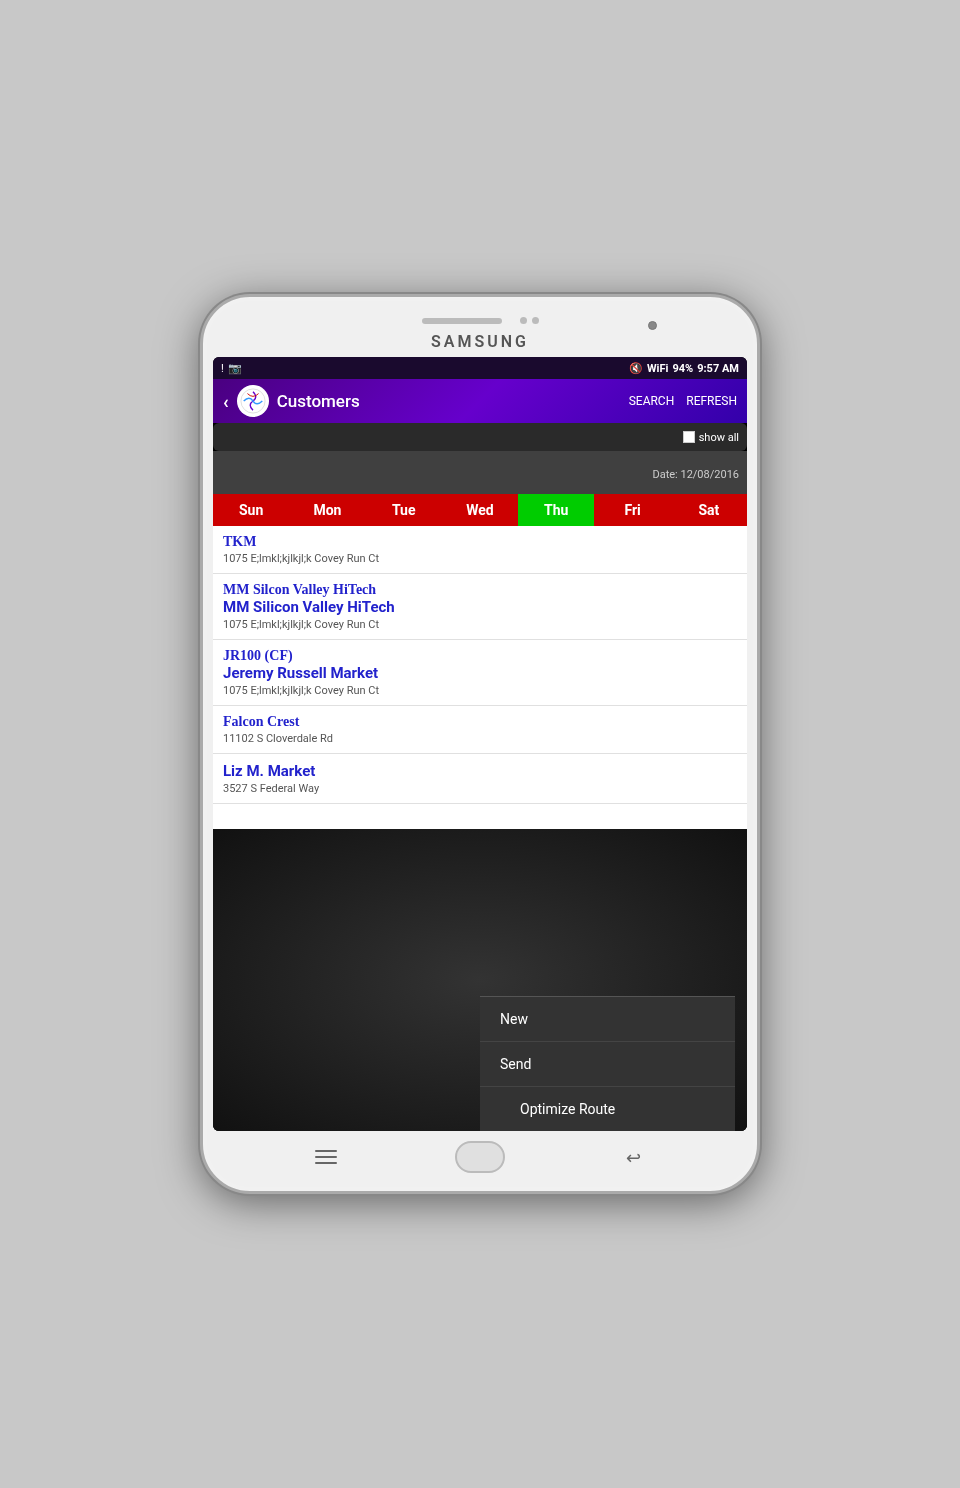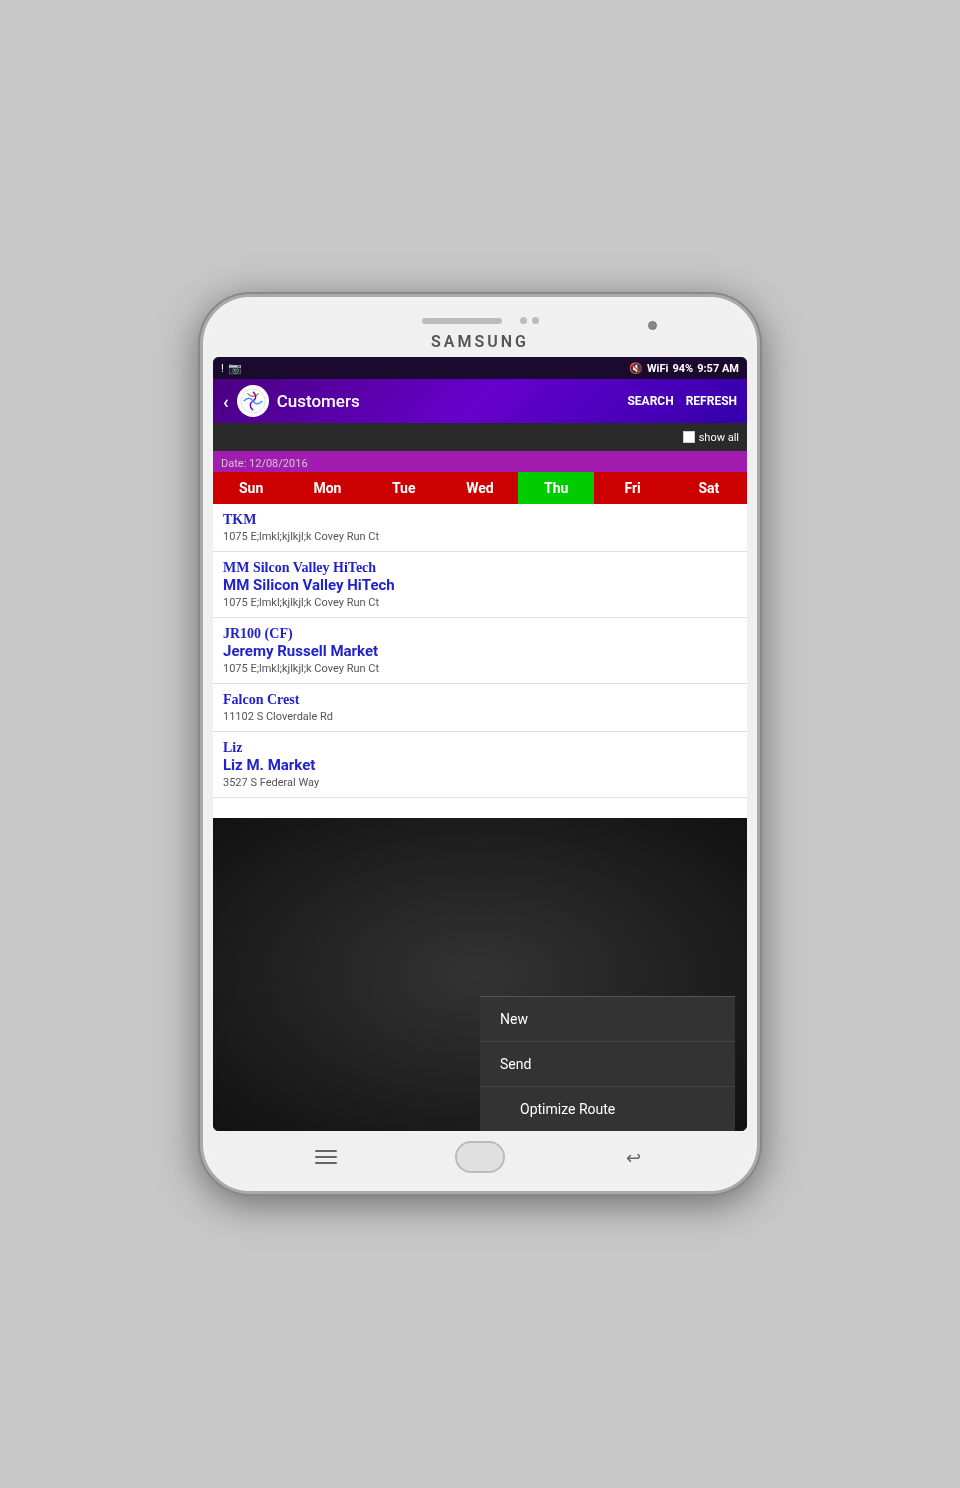--- a/index.html
+++ b/index.html
@@ -148,33 +148,34 @@
     }
 
     .header-actions {
       display: flex;
       gap: 12px;
     }
 
     .header-btn {
       color: #fff;
       font-size: 12px;
-      font-weight: bold;
+      font-weight: normal;
       cursor: pointer;
       text-transform: uppercase;
     }
 
     
     .toolbar-row {
       background: #2a2a2a;
       display: flex;
       align-items: center;
       justify-content: flex-end;
       padding: 4px 8px;
       min-height: 28px;
+      border-radius: 6px;
     }
 
     .show-all-container {
       display: flex;
       align-items: center;
       gap: 4px;
     }
 
     .checkbox-show {
       width: 12px;
@@ -183,22 +184,23 @@
       border: 1px solid #ccc;
     }
 
     .show-all-label {
       color: #fff;
       font-size: 11px;
     }
 
     
     .date-bar {
-      background: #a21caf;
-      padding: 1px 8px;
+      background: #404040;
+      padding: 12px 8px;
+      text-align: right;
     }
 
     .date-text {
       color: #ccc;
       font-size: 11px;
     }
 
     
     .day-selector {
       display: flex;
@@ -423,21 +425,20 @@
         <div class="customer-name">Jeremy Russell Market</div>
         <div class="customer-address">1075 E;lmkl;kjlkjl;k Covey Run Ct</div>
       </div>
 
       <div class="customer-item">
         <div class="customer-code">Falcon Crest</div>
         <div class="customer-address">11102 S Cloverdale Rd</div>
       </div>
 
       <div class="customer-item">
-        <div class="customer-code">Liz</div>
         <div class="customer-name">Liz M. Market</div>
         <div class="customer-address">3527 S Federal Way</div>
       </div>
 
     </div>
 
     <div class="dark-overlay">
       <div class="context-menu">
         <div class="context-menu-item">New</div>
         <div class="context-menu-item">Send</div>

